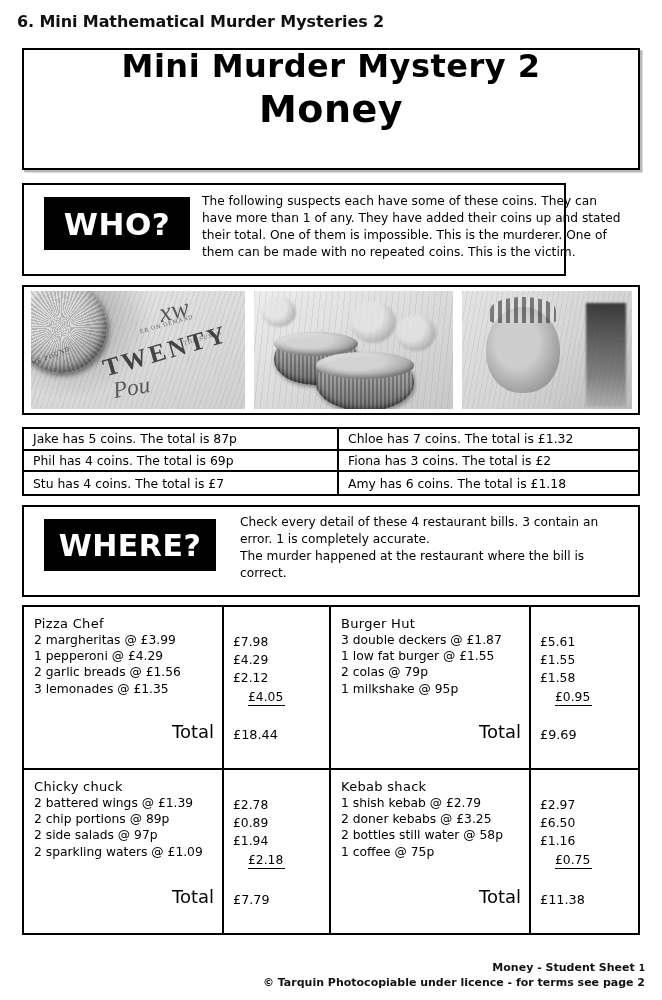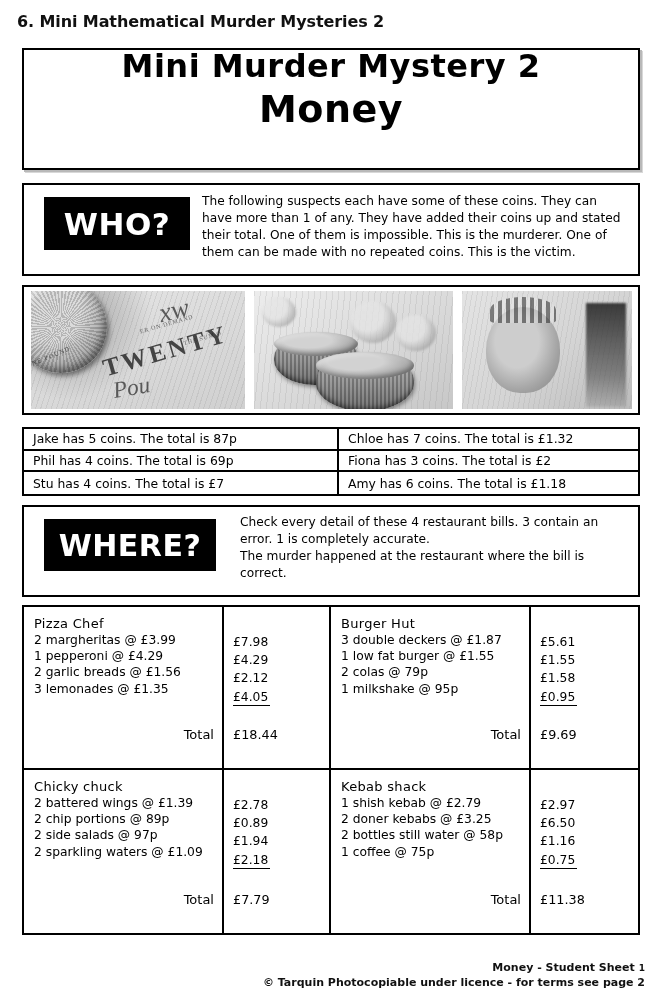--- a/index.html
+++ b/index.html
@@ -66,21 +66,21 @@
   #title-line2 {
     font-size: 38px;
     line-height: 1.0;
     margin-top: 8px;
   }
 
   
   #who-box {
     left: 22px;
     top: 183px;
-    width: 618px;
+    width: 544px;
     height: 93px;
   }
   #where-box {
     left: 22px;
     top: 505px;
     width: 618px;
     height: 92px;
   }
 
   .tag {
@@ -360,27 +360,28 @@
     font-family: "DejaVu Sans", sans-serif;
     font-size: 12.3px;
     line-height: 1.32;
     white-space: nowrap;
     display: inline-block;
   }
   .amt-spacer { height: 16px; }
   .amt-last {
     border-bottom: 1.6px solid #000;
     padding-right: 2px;
+    margin-left: 15px;
   }
   .bill-total-label {
     position: absolute;
     right: 8px;
     bottom: 26px;
     font-family: "DejaVu Sans", sans-serif;
-    font-size: 13px;
+    font-size: 18px;
   }
   .bill-total-value {
     position: absolute;
     left: 9px;
     bottom: 26px;
     font-family: "DejaVu Sans", sans-serif;
     font-size: 12.8px;
     white-space: nowrap;
   }
 

